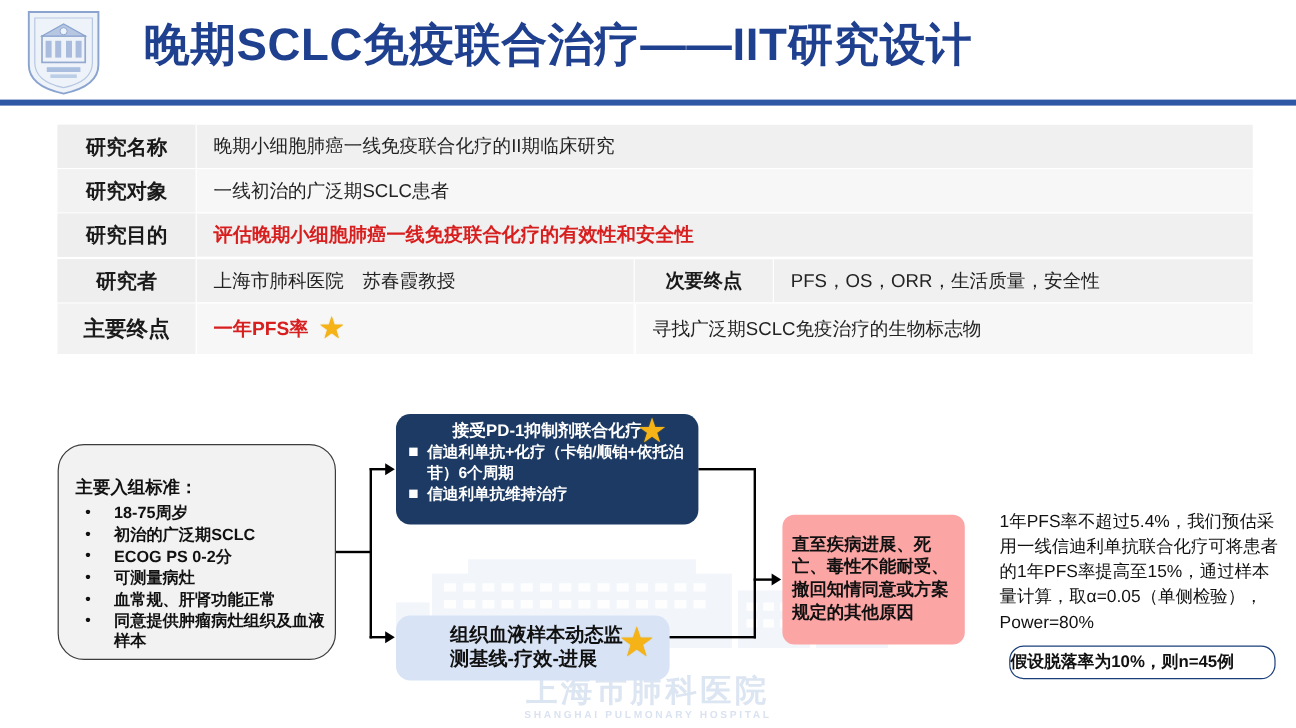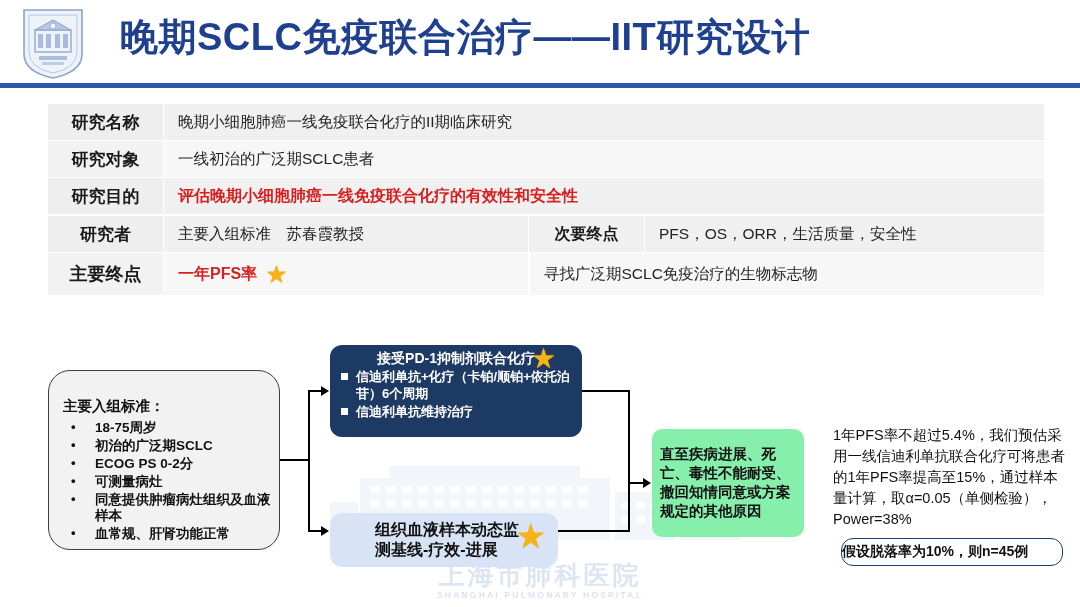--- a/index.html
+++ b/index.html
@@ -107,21 +107,21 @@
     display:flex;align-items:center;justify-content:center;position:absolute;
   }
   .monitor-text{
     font-size:16px;font-weight:bold;color:#111;line-height:1.22;text-align:left;
     padding-left:6px;
   }
   .box-monitor .star{position:absolute;right:12px;top:6px;font-size:34px;margin:0;}
 
   .box-stop{
     position:absolute;left:652px;top:94px;width:152px;height:108px;
-    background:#86efac;border-radius:10px;box-sizing:border-box;
+    background:#fca5a5;border-radius:10px;box-sizing:border-box;
     display:flex;align-items:center;justify-content:center;padding:6px 8px;
   }
   .stop-text{font-size:14.5px;font-weight:bold;color:#111;line-height:1.3;text-align:left;}
 
   
   .ln{position:absolute;background:#000;}
   .arrow-r{
     position:absolute;width:0;height:0;
     border-top:5px solid transparent;border-bottom:5px solid transparent;
     border-left:8px solid #000;
@@ -239,21 +239,21 @@
       <div class="vsep"></div>
       <div class="cell-val red">评估晚期小细胞肺癌一线免疫联合化疗的有效性和安全性</div>
     </div>
     <div class="hsep"></div>
 
     <div class="hsep"></div>
 
     <div class="trow shade">
       <div class="cell-lbl">研究者</div>
       <div class="vsep"></div>
-      <div class="cell-val2">主要入组标准　苏春霞教授</div>
+      <div class="cell-val2">上海市肺科医院　苏春霞教授</div>
       <div class="vsep"></div>
       <div class="cell-lbl2">次要终点</div>
       <div class="vsep"></div>
       <div class="cell-val cell-val-wide">PFS，OS，ORR，生活质量，安全性</div>
     </div>
     <div class="hsep"></div>
 
     <div class="trow plain" style="min-height:42px;">
       <div class="cell-lbl" style="font-size:18px;">主要终点</div>
       <div class="vsep"></div>
@@ -270,22 +270,22 @@
 
   <div class="diagram">
 
     <div class="box-incl">
       <div class="incl-title">主要入组标准：</div>
       <ul class="incl-list">
         <li>18-75周岁</li>
         <li>初治的广泛期SCLC</li>
         <li>ECOG PS 0-2分</li>
         <li>可测量病灶</li>
+        <li>血常规、肝肾功能正常</li>
         <li>同意提供肿瘤病灶组织及血液样本</li>
-        <li>血常规、肝肾功能正常</li>
       </ul>
     </div>
 
     <div class="ln" style="left:280px;top:124px;width:30px;height:2px;"></div>
     <div class="ln" style="left:308px;top:55px;width:2px;height:142px;"></div>
     <div class="ln" style="left:308px;top:55px;width:14px;height:2px;"></div>
     <div class="arrow-r" style="left:321px;top:51px;"></div>
     <div class="ln" style="left:308px;top:195px;width:14px;height:2px;"></div>
     <div class="arrow-r" style="left:321px;top:191px;"></div>
 
@@ -313,18 +313,18 @@
     <div class="ln" style="left:628px;top:55px;width:2px;height:142px;"></div>
     <div class="ln" style="left:628px;top:147px;width:16px;height:2px;"></div>
     <div class="arrow-r" style="left:643px;top:143px;"></div>
 
     <div class="box-stop">
       <div class="stop-text">直至疾病进展、死亡、毒性不能耐受、撤回知情同意或方案规定的其他原因</div>
     </div>
 
   </div>
 
-  <div class="stats">1年PFS率不超过5.4%，我们预估采用一线信迪利单抗联合化疗可将患者的1年PFS率提高至15%，通过样本量计算，取α=0.05（单侧检验），Power=38%</div>
+  <div class="stats">1年PFS率不超过5.4%，我们预估采用一线信迪利单抗联合化疗可将患者的1年PFS率提高至15%，通过样本量计算，取α=0.05（单侧检验），Power=80%</div>
   <div class="stats-box">
     <span class="stats-box-text">假设脱落率为10%，则n=45例</span>
   </div>
 
 </div>
 
 </body></html>

